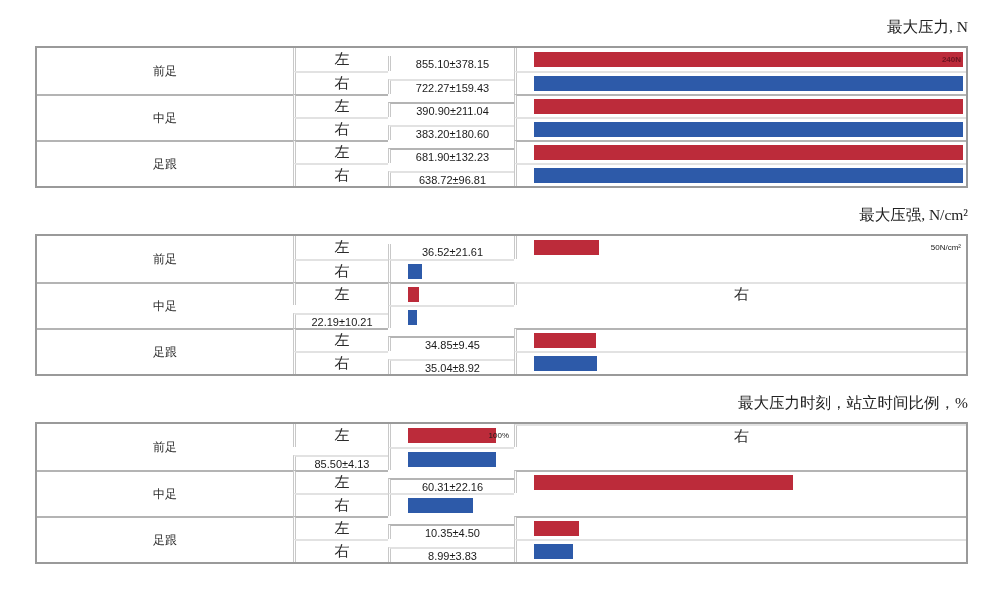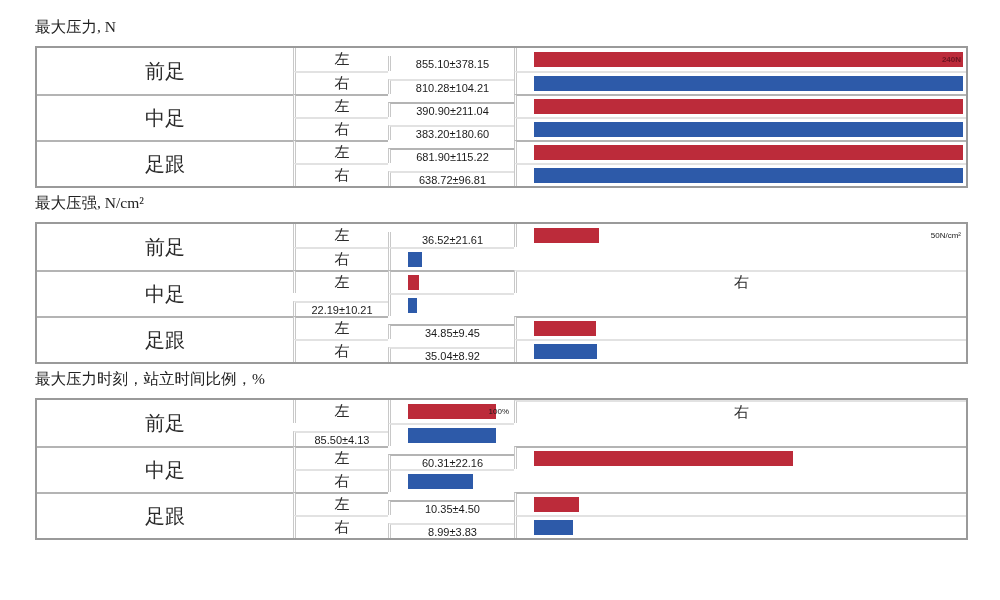--- a/index.html
+++ b/index.html
@@ -4,47 +4,47 @@
 <style>
   * { margin: 0; padding: 0; box-sizing: border-box; }
   html, body { width: 1000px; height: 600px; background: #ffffff; overflow: hidden; }
   body {
     font-family: "Liberation Sans", sans-serif;
     color: #1a1a1a;
     padding-top: 16px;
   }
   .report { width: 933px; margin-left: 35px; }
   .chart-title {
-    text-align: left;
+    text-align: right;
     font-family: "Liberation Serif", serif;
     font-size: 15.5px;
     color: #222222;
     height: 22px;
     line-height: 22px;
     margin-bottom: 8px;
   }
-  .chart-section + .chart-section .chart-title { margin-top: 4px; }
+  .chart-section + .chart-section .chart-title { margin-top: 16px; }
   .ptable {
     display: grid;
     grid-template-columns: 256px 95px 126px 1fr;
     grid-auto-rows: 23px;
     border: 2px solid #9a9a9a;
     background: #ffffff;
   }
   .cell {
     display: flex;
     align-items: center;
     justify-content: center;
     overflow: hidden;
   }
   .cell-region {
     grid-column: 1;
     grid-row: span 2;
     font-family: "Liberation Serif", serif;
-    font-size: 20px;
+    font-size: 12px;
     color: #2b2b2b;
   }
   .cell-side {
     font-family: "Liberation Serif", serif;
     font-size: 15px;
     color: #2b2b2b;
     border-left: 3px double #c8c8c8;
   }
   .cell-value {
     font-size: 11px;
@@ -88,40 +88,40 @@
     <div class="ptable">
 
       <div class="cell cell-region">前足</div>
       <div class="cell cell-side">左</div>
       <div class="cell cell-value">855.10±378.15</div>
       <div class="cell cell-bar">
         <div class="bar bar-l" style="width: 100%;"></div>
         <span class="scale-label scale-on-bar">240N</span>
       </div>
       <div class="cell cell-side r2">右</div>
-      <div class="cell cell-value r2">810.28±104.21</div>
+      <div class="cell cell-value r2">722.27±159.43</div>
       <div class="cell cell-bar r2">
         <div class="bar bar-r" style="width: 100%;"></div>
       </div>
 
       <div class="cell cell-region gt">中足</div>
       <div class="cell cell-side gt">左</div>
       <div class="cell cell-value gt">390.90±211.04</div>
       <div class="cell cell-bar gt">
         <div class="bar bar-l" style="width: 100%;"></div>
       </div>
       <div class="cell cell-side r2">右</div>
       <div class="cell cell-value r2">383.20±180.60</div>
       <div class="cell cell-bar r2">
         <div class="bar bar-r" style="width: 100%;"></div>
       </div>
 
       <div class="cell cell-region gt">足跟</div>
       <div class="cell cell-side gt">左</div>
-      <div class="cell cell-value gt">681.90±115.22</div>
+      <div class="cell cell-value gt">681.90±132.23</div>
       <div class="cell cell-bar gt">
         <div class="bar bar-l" style="width: 100%;"></div>
       </div>
       <div class="cell cell-side r2">右</div>
       <div class="cell cell-value r2">638.72±96.81</div>
       <div class="cell cell-bar r2">
         <div class="bar bar-r" style="width: 100%;"></div>
       </div>
     </div>
   </div>

